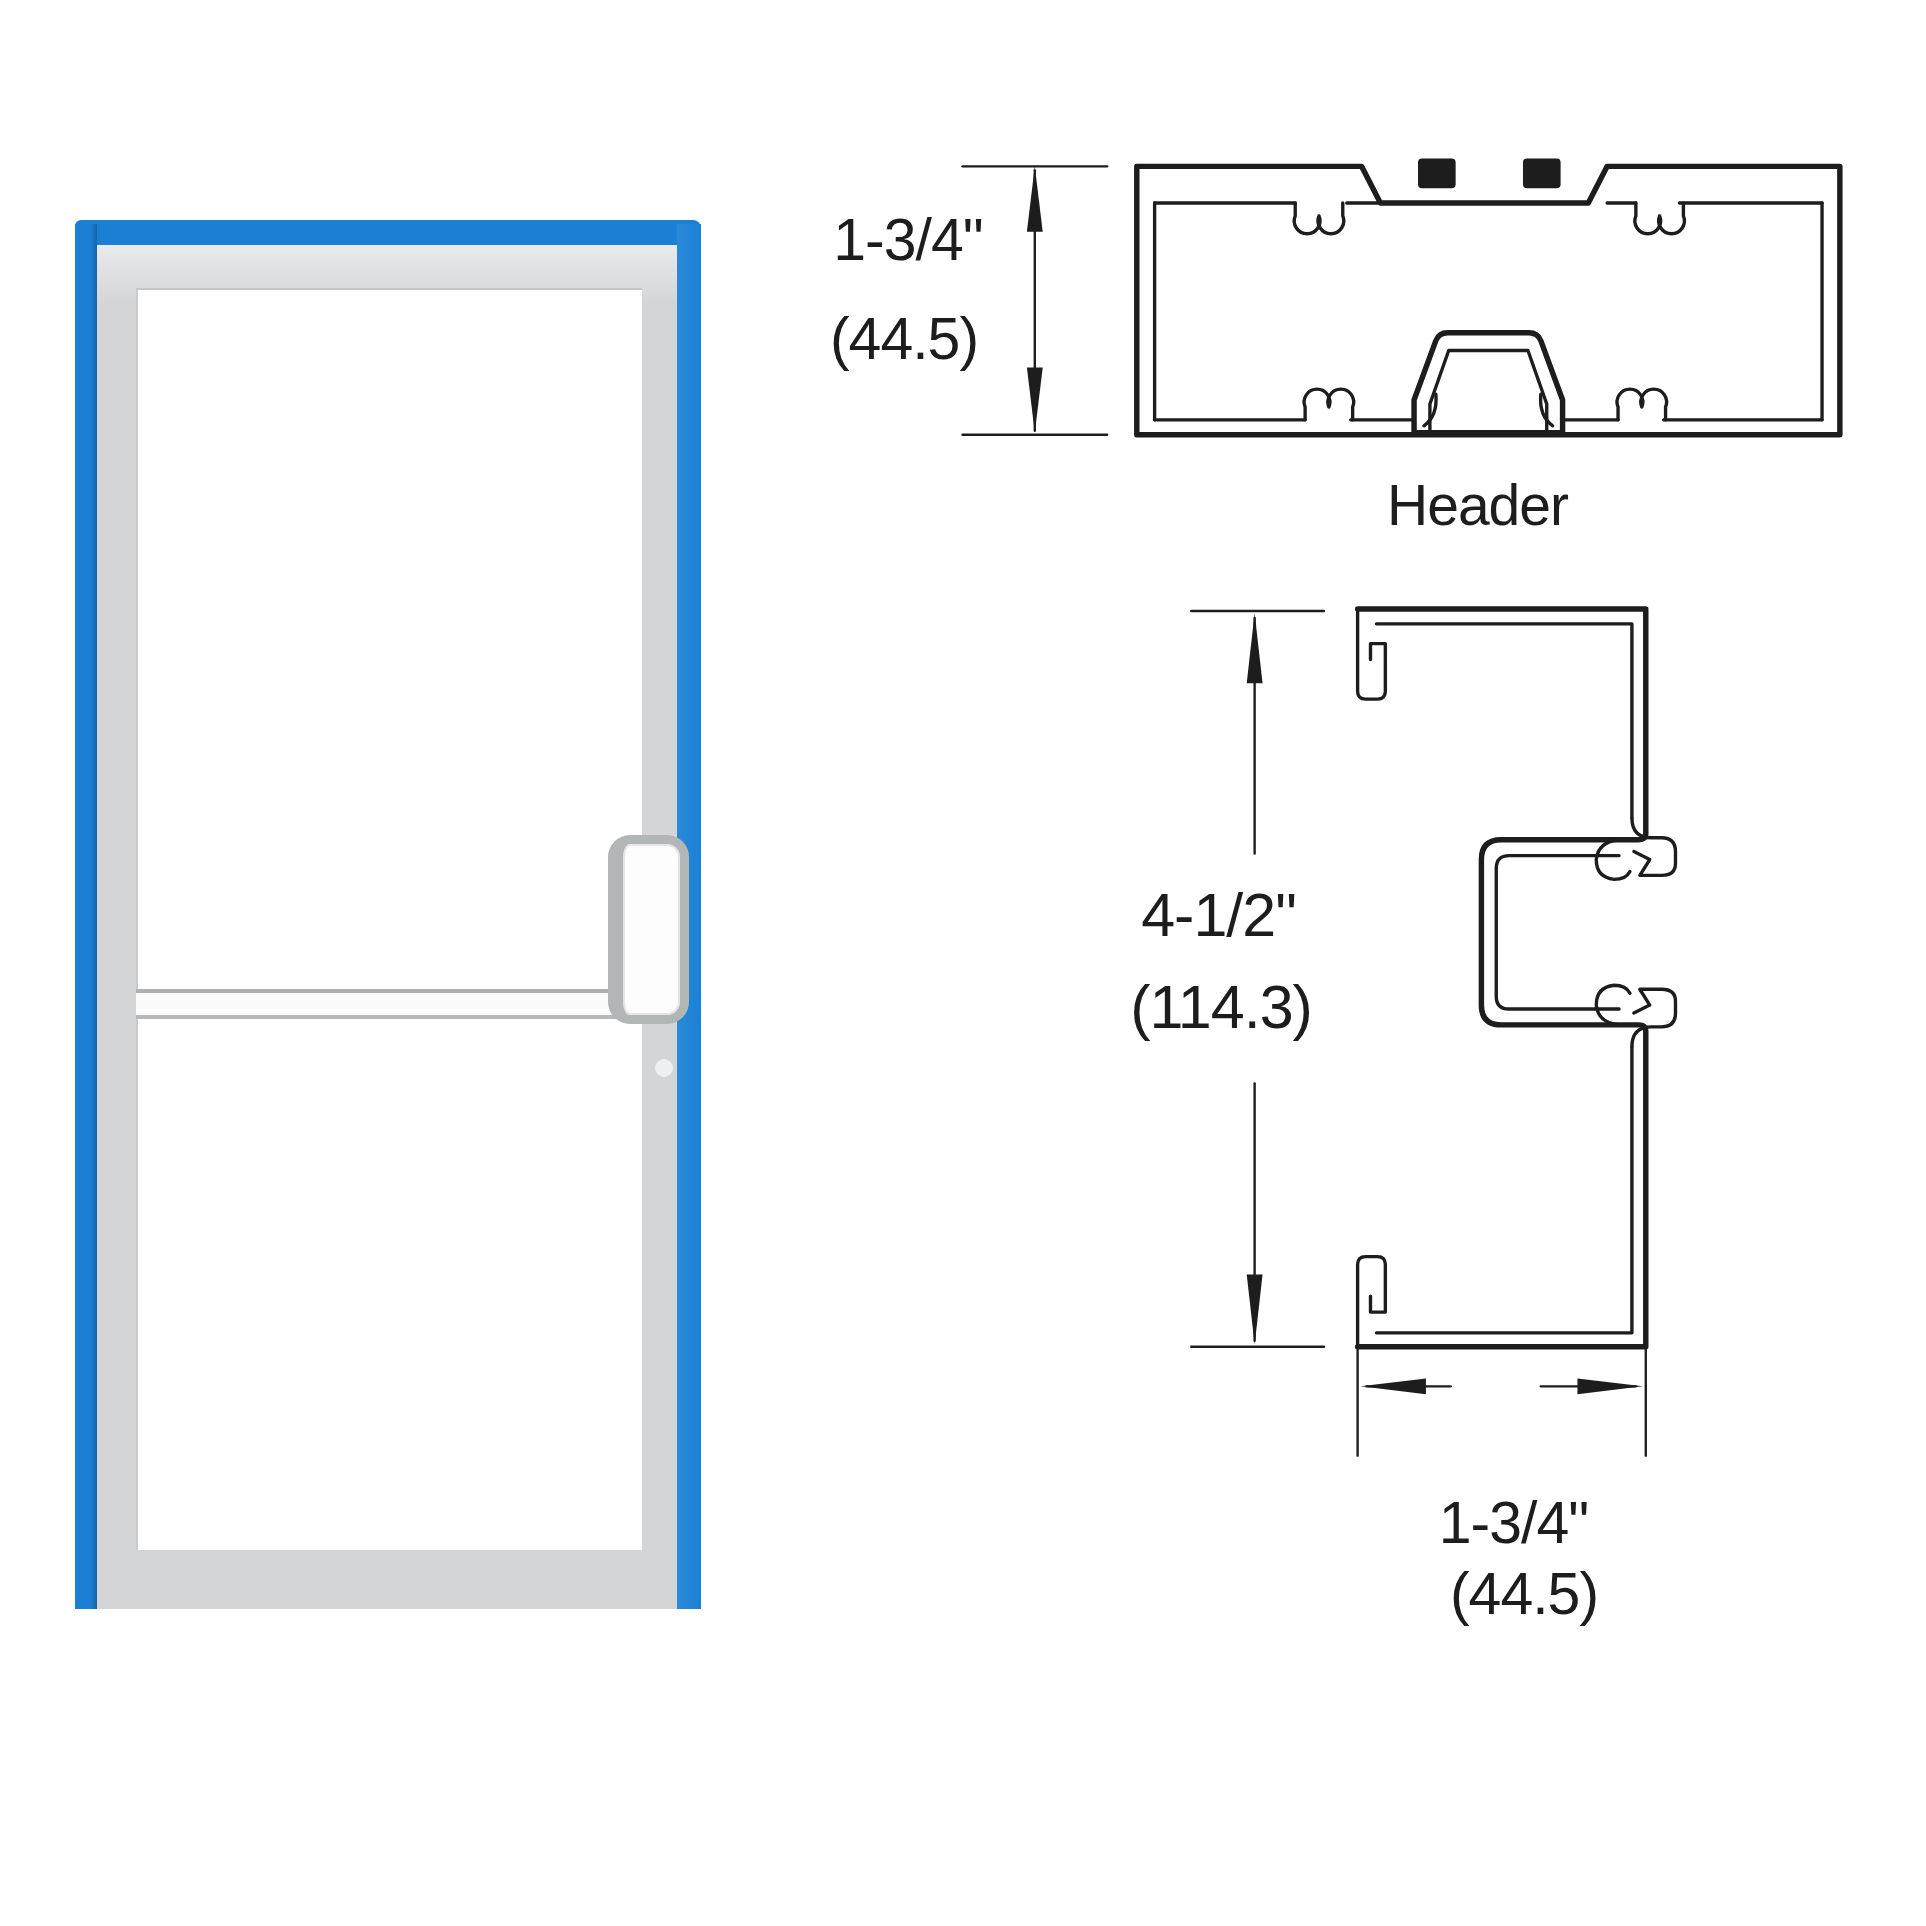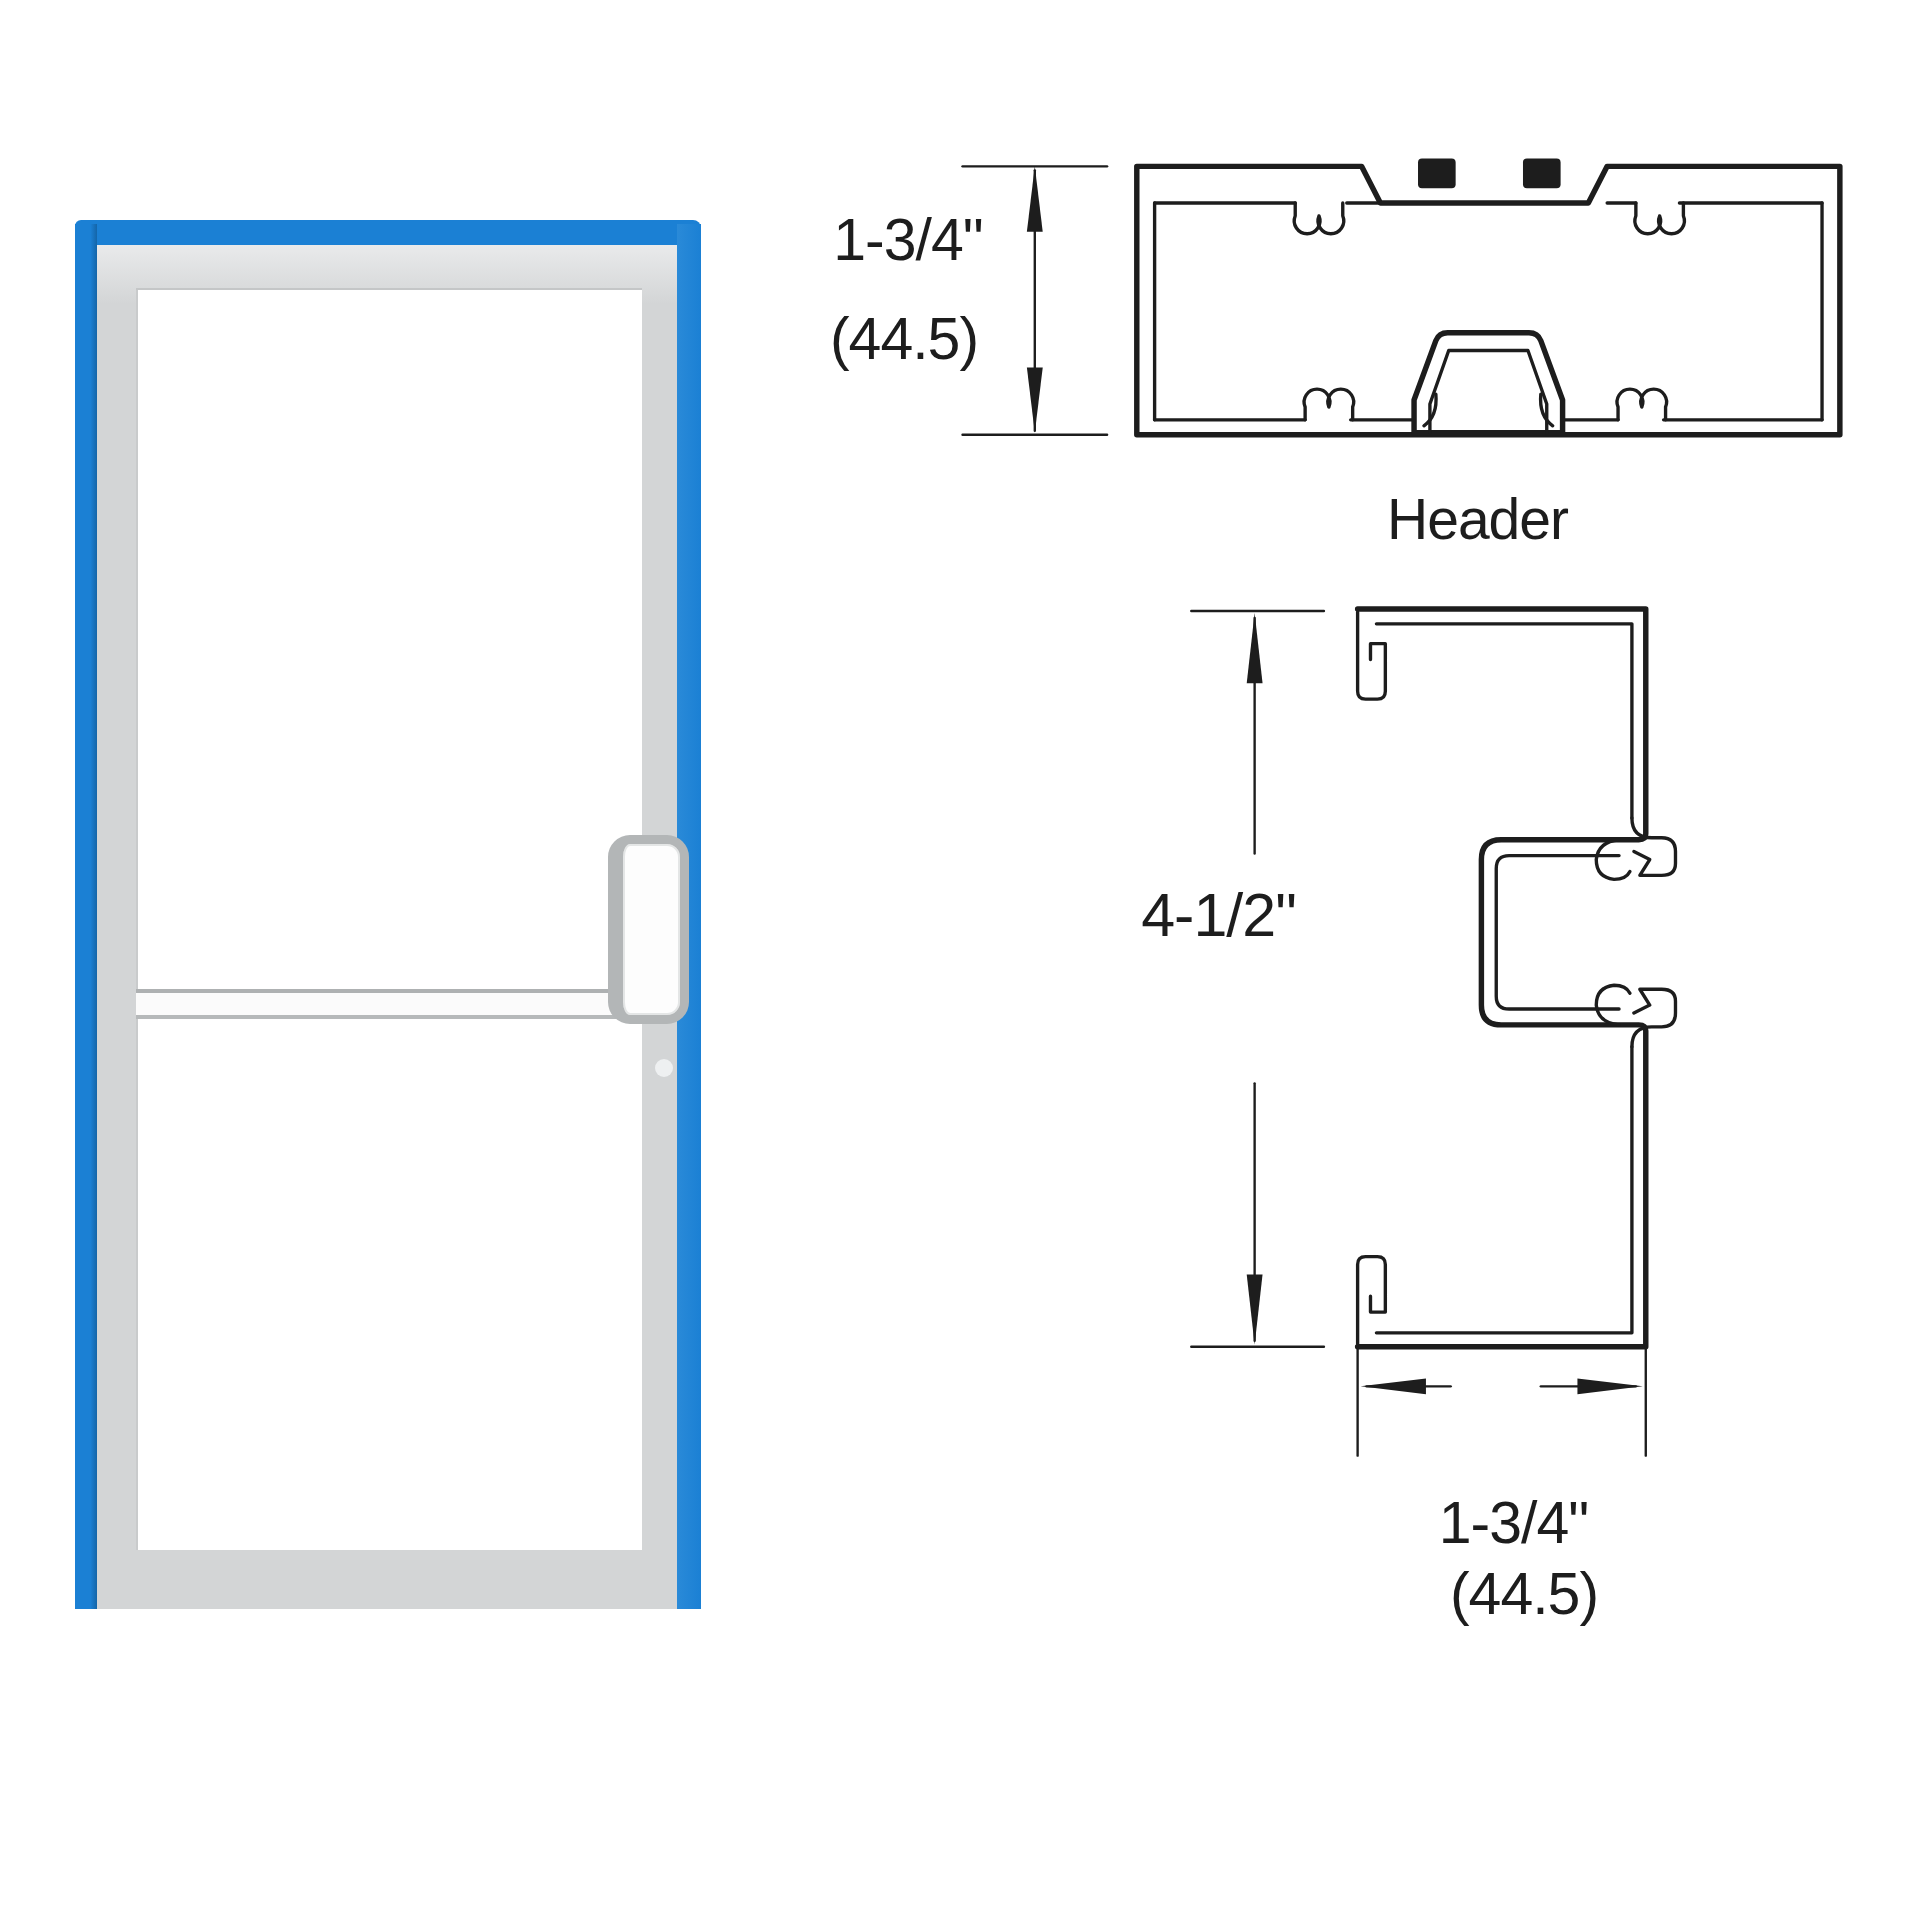--- a/index.html
+++ b/index.html
@@ -131,21 +131,22 @@
       <path class="dim" d="M 1380,1400 H 1465"></path>
       <polygon class="ah" points="1374,1400 1440,1392 1440,1408"></polygon>
       <path class="dim" d="M 1556,1400 H 1652"></path>
       <polygon class="ah" points="1659,1400 1593,1392 1593,1408"></polygon>
     </g>
   </svg>
 
   <div class="lbl dimtxt" style="left:784px;top:210px;width:248px;">1-3/4"</div>
   <div class="lbl dimtxt" style="left:780px;top:309px;width:248px;">(44.5)</div>
 
-  <div class="lbl parttitle" style="left:1339px;top:490px;width:277px;">Header</div>
+  <div class="lbl parttitle" style="left:1339px;top:476px;width:277px;">Header</div>
 
   <div class="lbl dimtxt2" style="left:1097px;top:884px;width:243px;">4-1/2"</div>
+  <div class="lbl dimtxt2" style="left:1097px;top:976px;width:248px;">(114.3)</div>
 
   <div class="lbl dimtxt" style="left:1392px;top:1493px;width:243px;">1-3/4"</div>
   <div class="lbl dimtxt" style="left:1400px;top:1564px;width:248px;">(44.5)</div>
 
 </div>
 
 
 </body></html>

